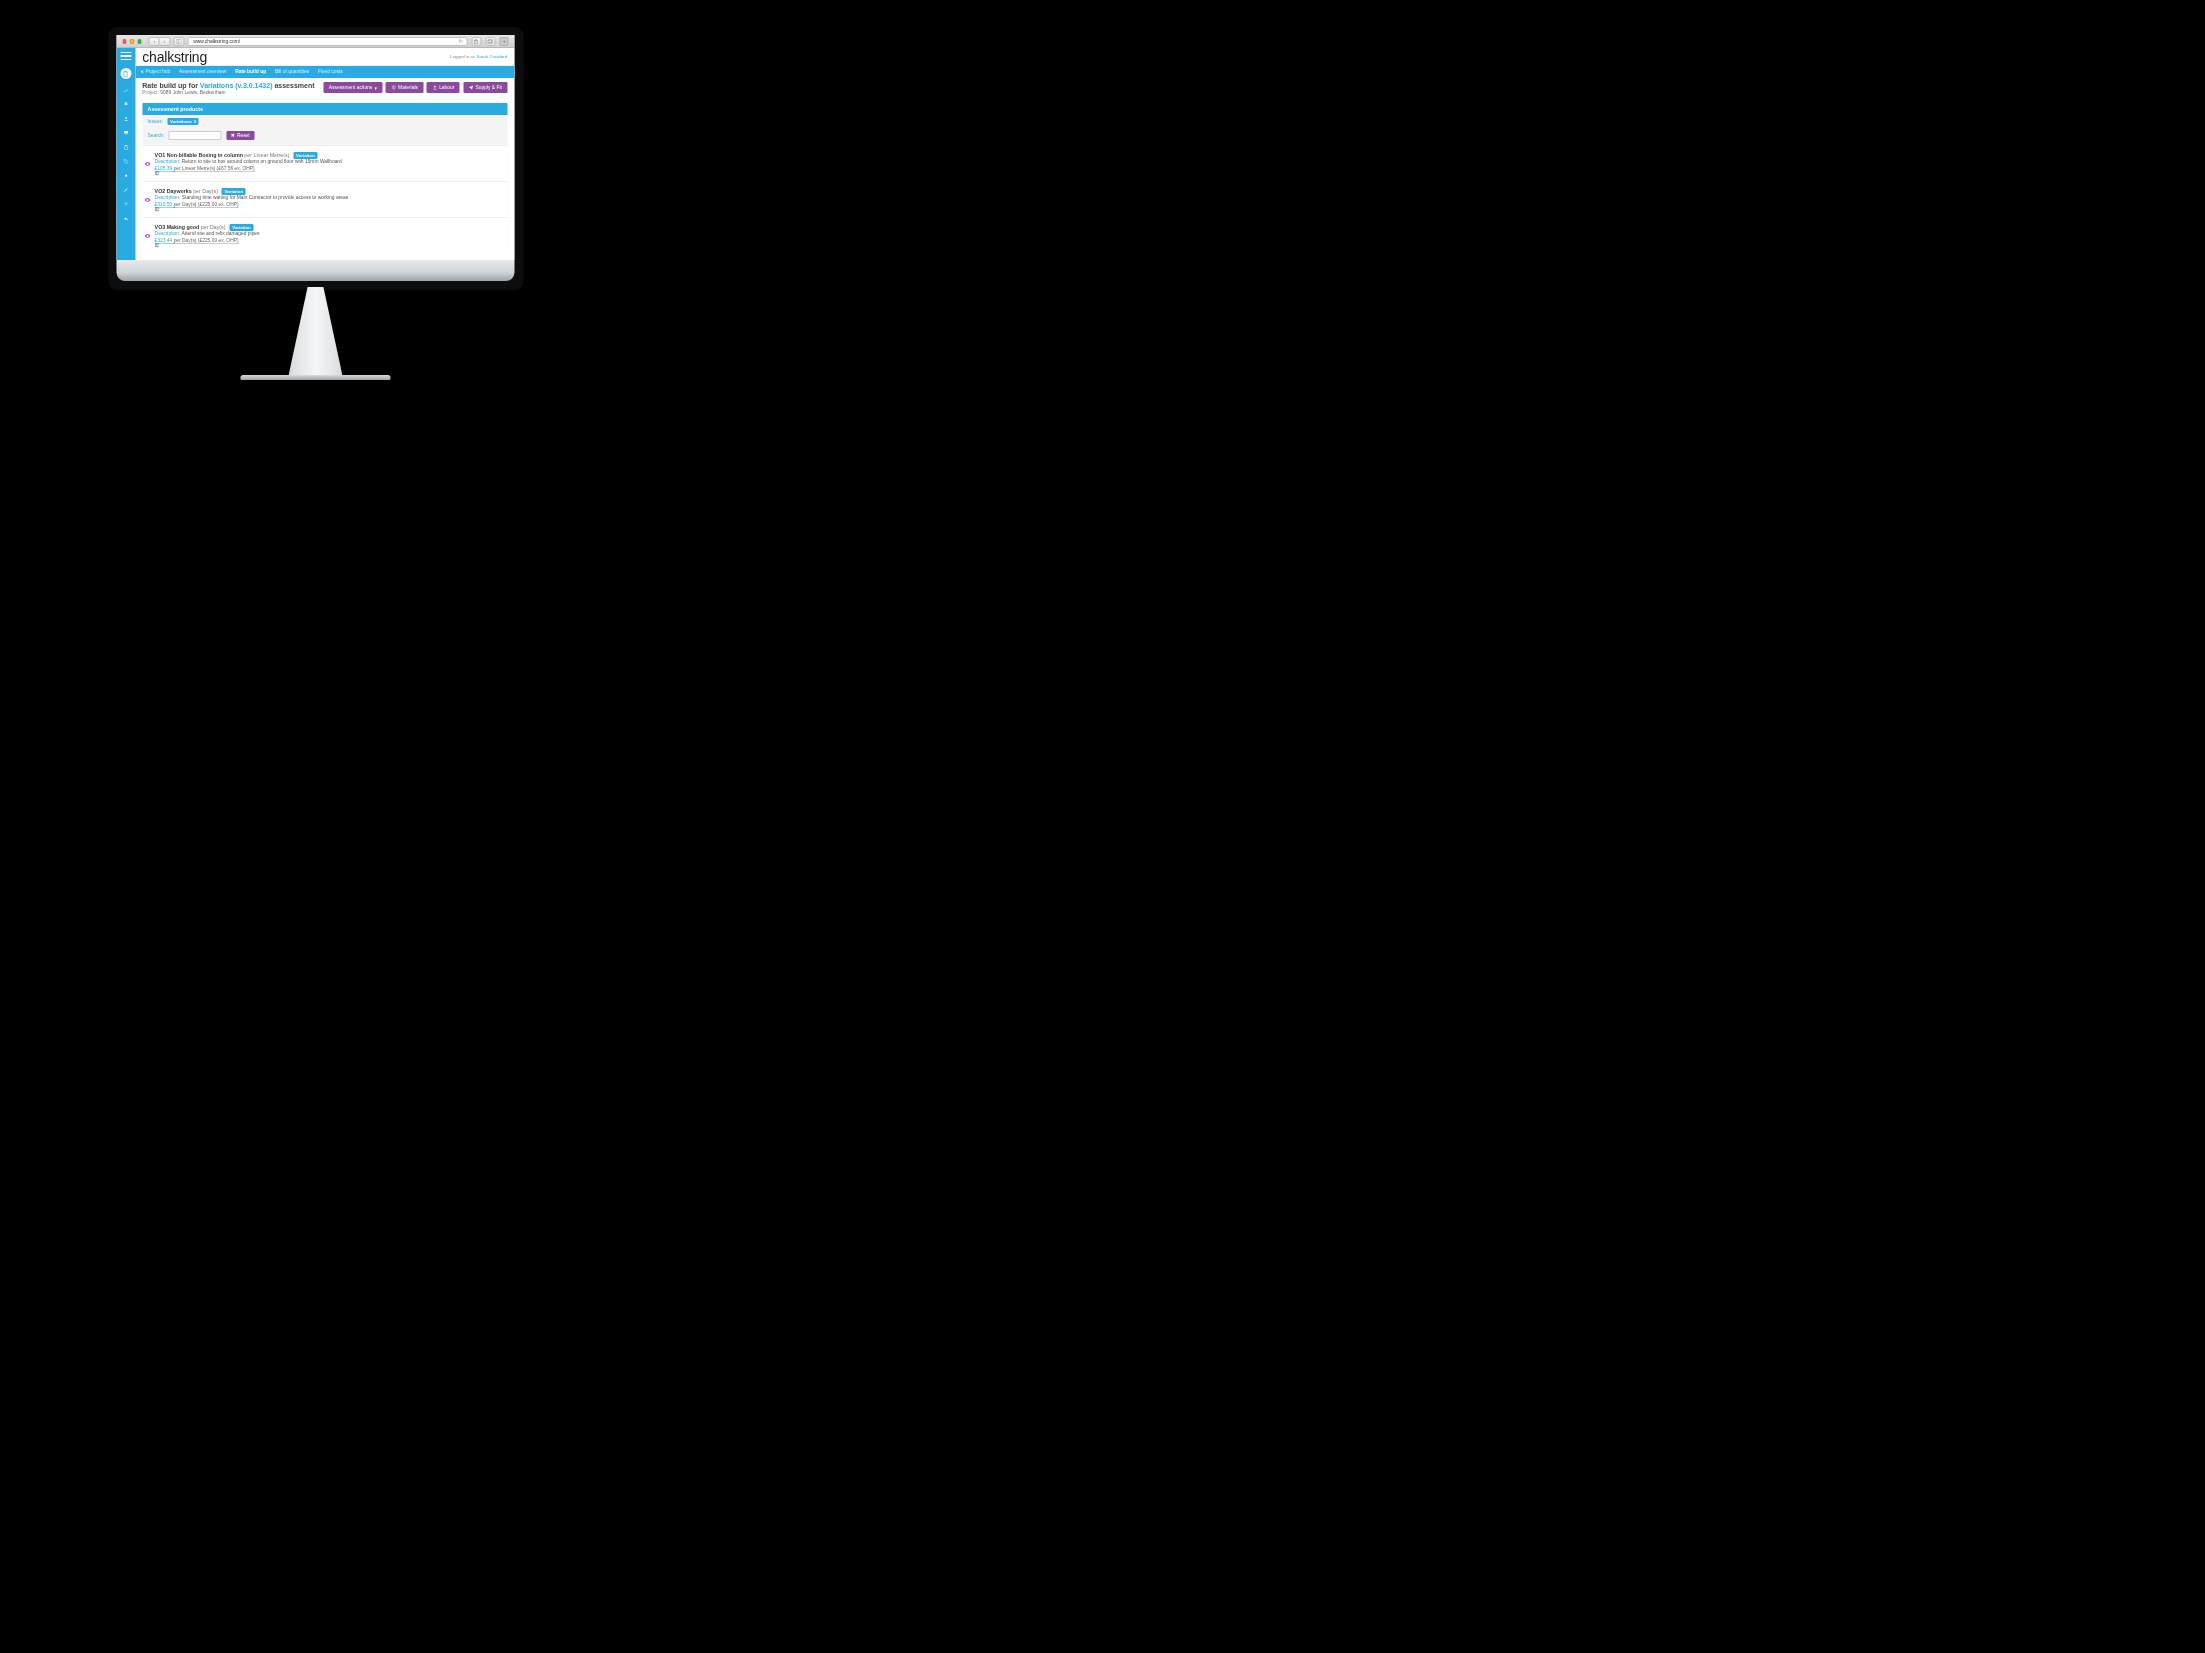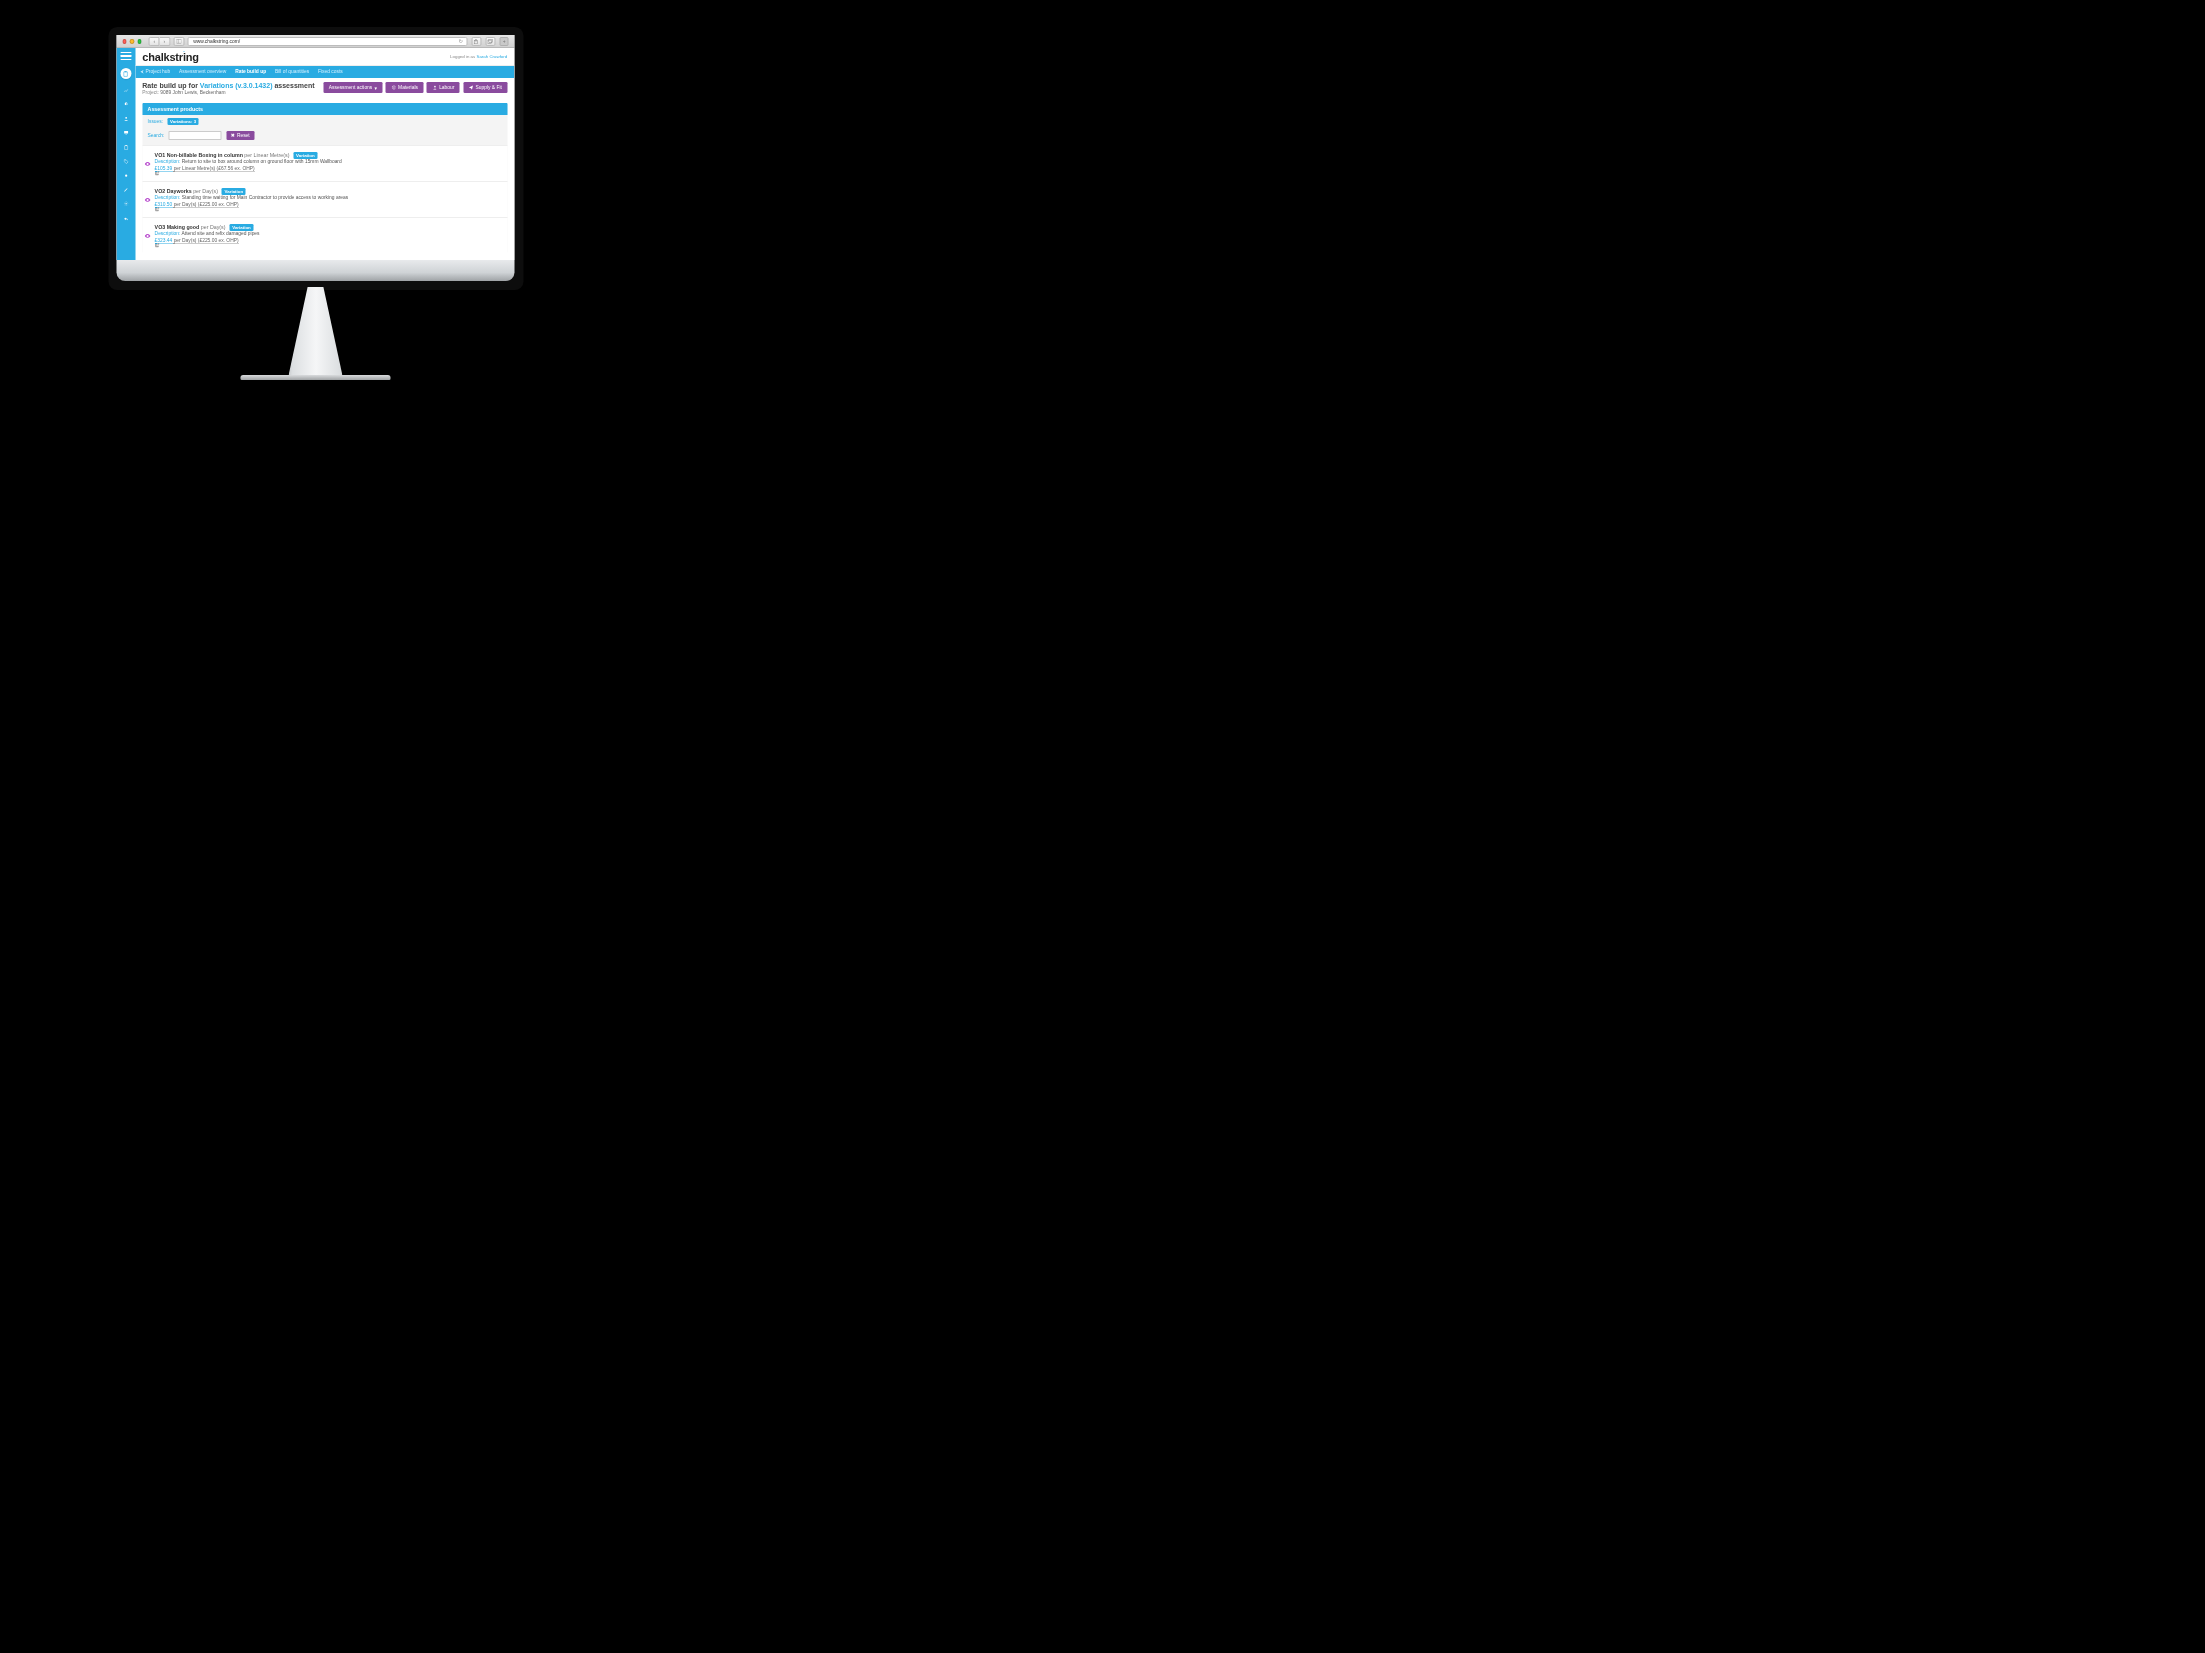--- a/index.html
+++ b/index.html
@@ -79,21 +79,21 @@
   .newtab { width:9.7px; height:8.8px; background:#c9c9c9; border:0.4px solid #b0b0b0; border-radius:1.3px; display:flex; align-items:center; justify-content:center; color:#777;}
   
   .app { position:absolute; top:13.2px; left:0; right:0; bottom:0; display:flex; background:#fff; }
   .left-rail { width:18.5px; background:#29abe2; display:flex; flex-direction:column; align-items:center; padding-top:3.5px; gap:8px; }
   .hamburger { color:#fff; width:10.6px; height:8px; display:flex; flex-direction:column; justify-content:space-between; }
   .hamburger span{height:1.3px;background:#fff;border-radius:0.4px;}
   .rail-icon { width:6.2px; height:6.2px; color:#fff; display:flex; align-items:center; justify-content:center; font-size:5.3px;}
   .rail-icon.active-bubble { width:11.5px; height:11.5px; border-radius:50%; background:#fff; color:#29abe2; box-shadow:0 0.4px 1.3px rgba(0,0,0,0.2);}
   .main { flex:1; display:flex; flex-direction:column; overflow:hidden;}
   .topbar { height:17.6px; border-bottom:0.4px solid #eee; display:flex; align-items:center; padding:0 7px; justify-content:space-between; }
-  .brand { font-size:11px; font-weight:700; color:#222; letter-spacing:-0.2px; }
+  .brand { font-size:14px; font-weight:400; color:#222; letter-spacing:-0.2px; }
   .brand .dot-accent { position:relative; }
   .brand .dot-accent::before { content:""; position:absolute; width:1.3px; height:1.3px; background:#29abe2; border-radius:50%; top:0.4px; left:0.4px;}
   .login-info { font-size:4.4px; color:#888; }
   .login-info a { color:#29abe2; text-decoration:none; }
   .bluebar { height:11.5px; background:#29abe2; display:flex; align-items:center; padding:0 5.3px; gap:8.8px; font-size:4.9px; }
   .bluebar a { color:#d2efff; text-decoration:none; display:flex; align-items:center; gap:1.8px;}
   .bluebar a.active { color:#fff; font-weight:600; }
   .bluebar .arrow-left { font-size:4.4px; }
   .page-head { padding:4.4px 7px; display:flex; justify-content:space-between; align-items:flex-start; border-bottom:0; }
   .page-head h1 { font-size:7px; font-weight:600; color:#444; }

